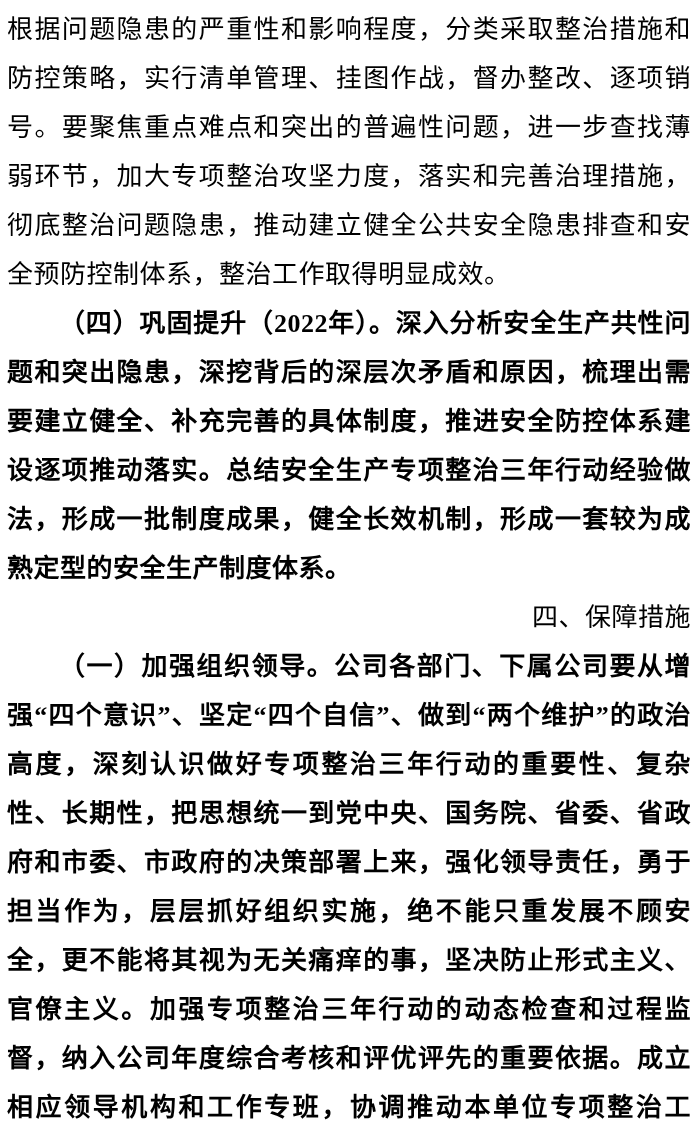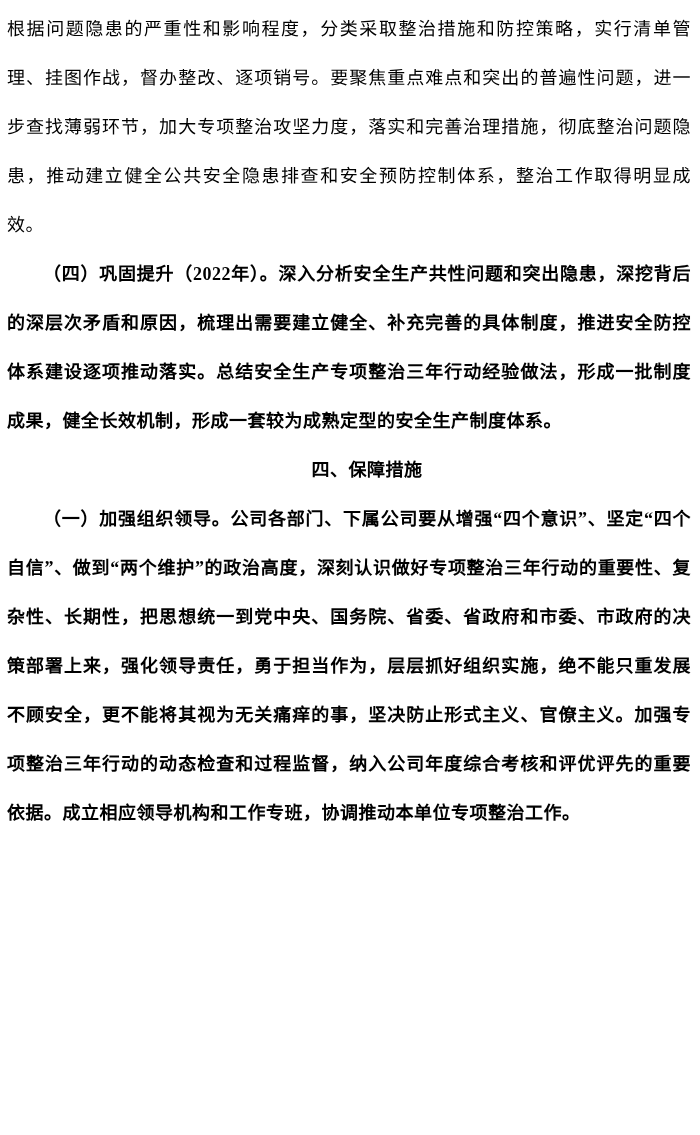--- a/index.html
+++ b/index.html
@@ -16,35 +16,35 @@
   }
   .page {
     box-sizing: border-box;
     width: 700px;
     height: 1135px;
     padding: 5px 9px 0 7px;
     background: #ffffff;
   }
   .para {
     margin: 0;
-    font-size: 18px;
+    font-size: 26px;
     line-height: 49px;
     text-align: justify;
     text-justify: inter-ideograph;
     letter-spacing: 0.5px;
     word-break: break-all;
   }
   .para.indent {
     text-indent: 2em;
     font-weight: bold;
   }
   .para.heading {
-    font-weight: bold;
+    font-weight: normal;
     text-indent: 2em;
-    text-align: center;
+    text-align: right;
   }
 </style>
 </head>
 <body>
 
 <div class="page">
   <p class="para">根据问题隐患的严重性和影响程度，分类采取整治措施和防控策略，实行清单管理、挂图作战，督办整改、逐项销号。要聚焦重点难点和突出的普遍性问题，进一步查找薄弱环节，加大专项整治攻坚力度，落实和完善治理措施，彻底整治问题隐患，推动建立健全公共安全隐患排查和安全预防控制体系，整治工作取得明显成效。</p>
   <p class="para indent">（四）巩固提升（2022年）。深入分析安全生产共性问题和突出隐患，深挖背后的深层次矛盾和原因，梳理出需要建立健全、补充完善的具体制度，推进安全防控体系建设逐项推动落实。总结安全生产专项整治三年行动经验做法，形成一批制度成果，健全长效机制，形成一套较为成熟定型的安全生产制度体系。</p>
   <p class="para heading">四、保障措施</p>
   <p class="para indent">（一）加强组织领导。公司各部门、下属公司要从增强“四个意识”、坚定“四个自信”、做到“两个维护”的政治高度，深刻认识做好专项整治三年行动的重要性、复杂性、长期性，把思想统一到党中央、国务院、省委、省政府和市委、市政府的决策部署上来，强化领导责任，勇于担当作为，层层抓好组织实施，绝不能只重发展不顾安全，更不能将其视为无关痛痒的事，坚决防止形式主义、官僚主义。加强专项整治三年行动的动态检查和过程监督，纳入公司年度综合考核和评优评先的重要依据。成立相应领导机构和工作专班，协调推动本单位专项整治工作。</p>

